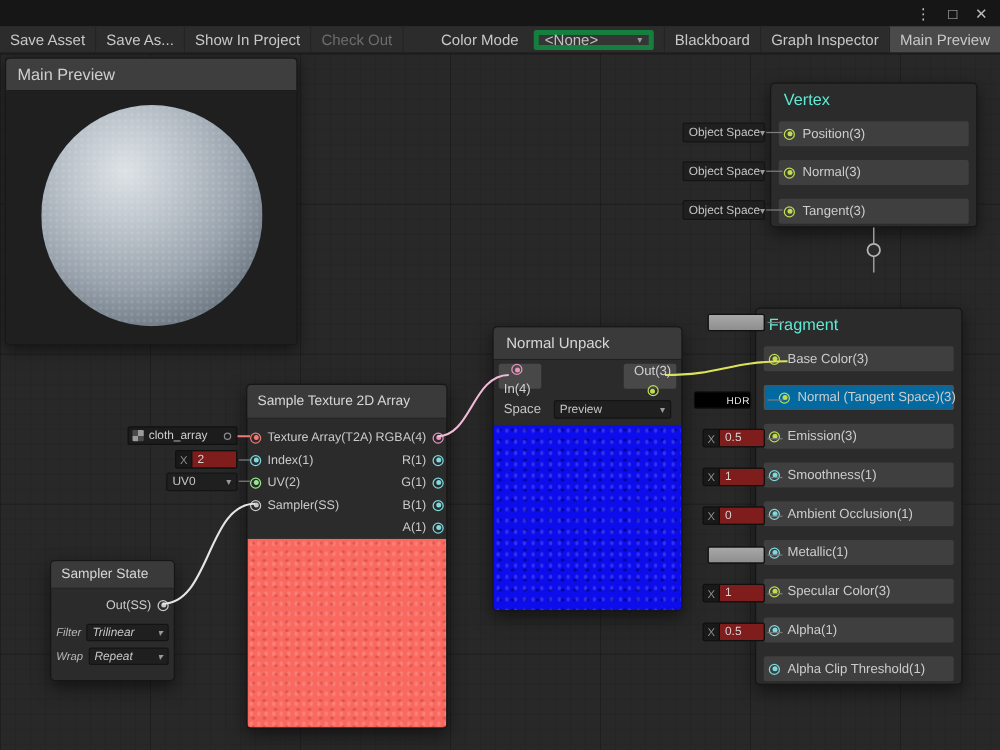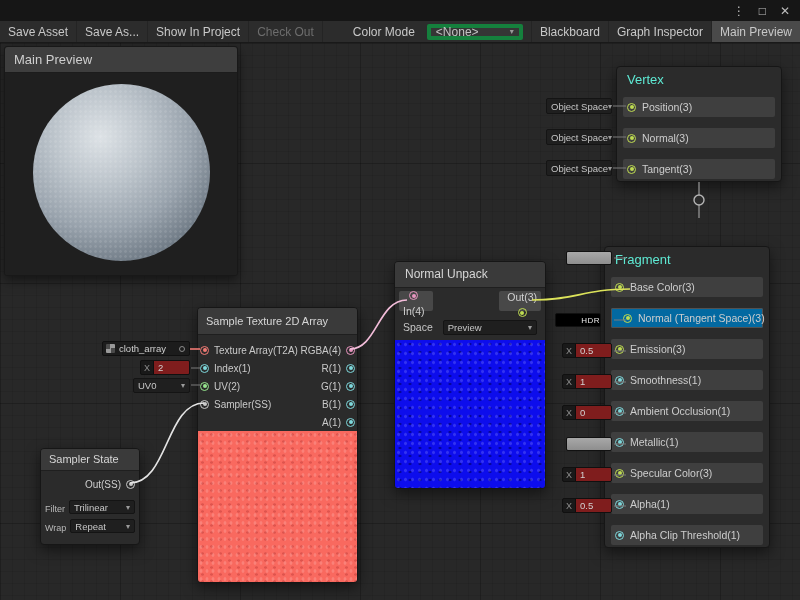--- a/index.html
+++ b/index.html
@@ -81,21 +81,21 @@
   .nu-ports { flex:none; display:flex; justify-content:space-between; align-items:center; height:26px; padding:0 4px; }
   .nu-in, .nu-out { display:flex; align-items:center; gap:5px; background:#484848; border-radius:2px; height:20px; padding:0 8px 0 4px; font-size:10.5px; color:#d0d0d0;flex-direction:column; }
   .nu-out { padding:0 4px 0 8px; }
   .nu-space { flex:none; display:flex; align-items:center; height:26px; padding:0 8px; gap:10px; font-size:10.5px; color:#c6c6c6; }
   .nu-space .mini-dd { flex:1; }
 
   
   .sstate { left:40px; top:448px; width:100px; height:97px; }
   .sstate .node-title { height:22px; line-height:21px; font-size:11px; padding:0 8px; }
   .ss-out { display:flex; align-items:center; justify-content:flex-end; gap:5px; height:18px; margin:4px 4px 2px; font-size:10px; color:#cdcdcd; }
-  .ss-row { display:flex; align-items:flex-end; height:16px; margin:3px 4px 0; gap:4px; font-size:9px; color:#b8b8b8; }
+  .ss-row { display:flex; align-items:center; height:16px; margin:3px 4px 0; gap:4px; font-size:9px; color:#b8b8b8;font-style:italic; }
   .ss-row .mini-dd { flex:1; height:14px; }
 
   
   .mini-dd { display:flex; align-items:center; justify-content:space-between; height:15px; background:#1f1f1f; border:1px solid #141414; border-radius:2px; padding:0 4px; font-size:9.5px; color:#c6c6c6; white-space:nowrap; }
 
   
   .ext { position:absolute; }
   .os-dd { width:66px; height:16px; }
   .os1 { left:546px; top:98px; } .os2 { left:546px; top:129px; } .os3 { left:546px; top:160px; }
 

